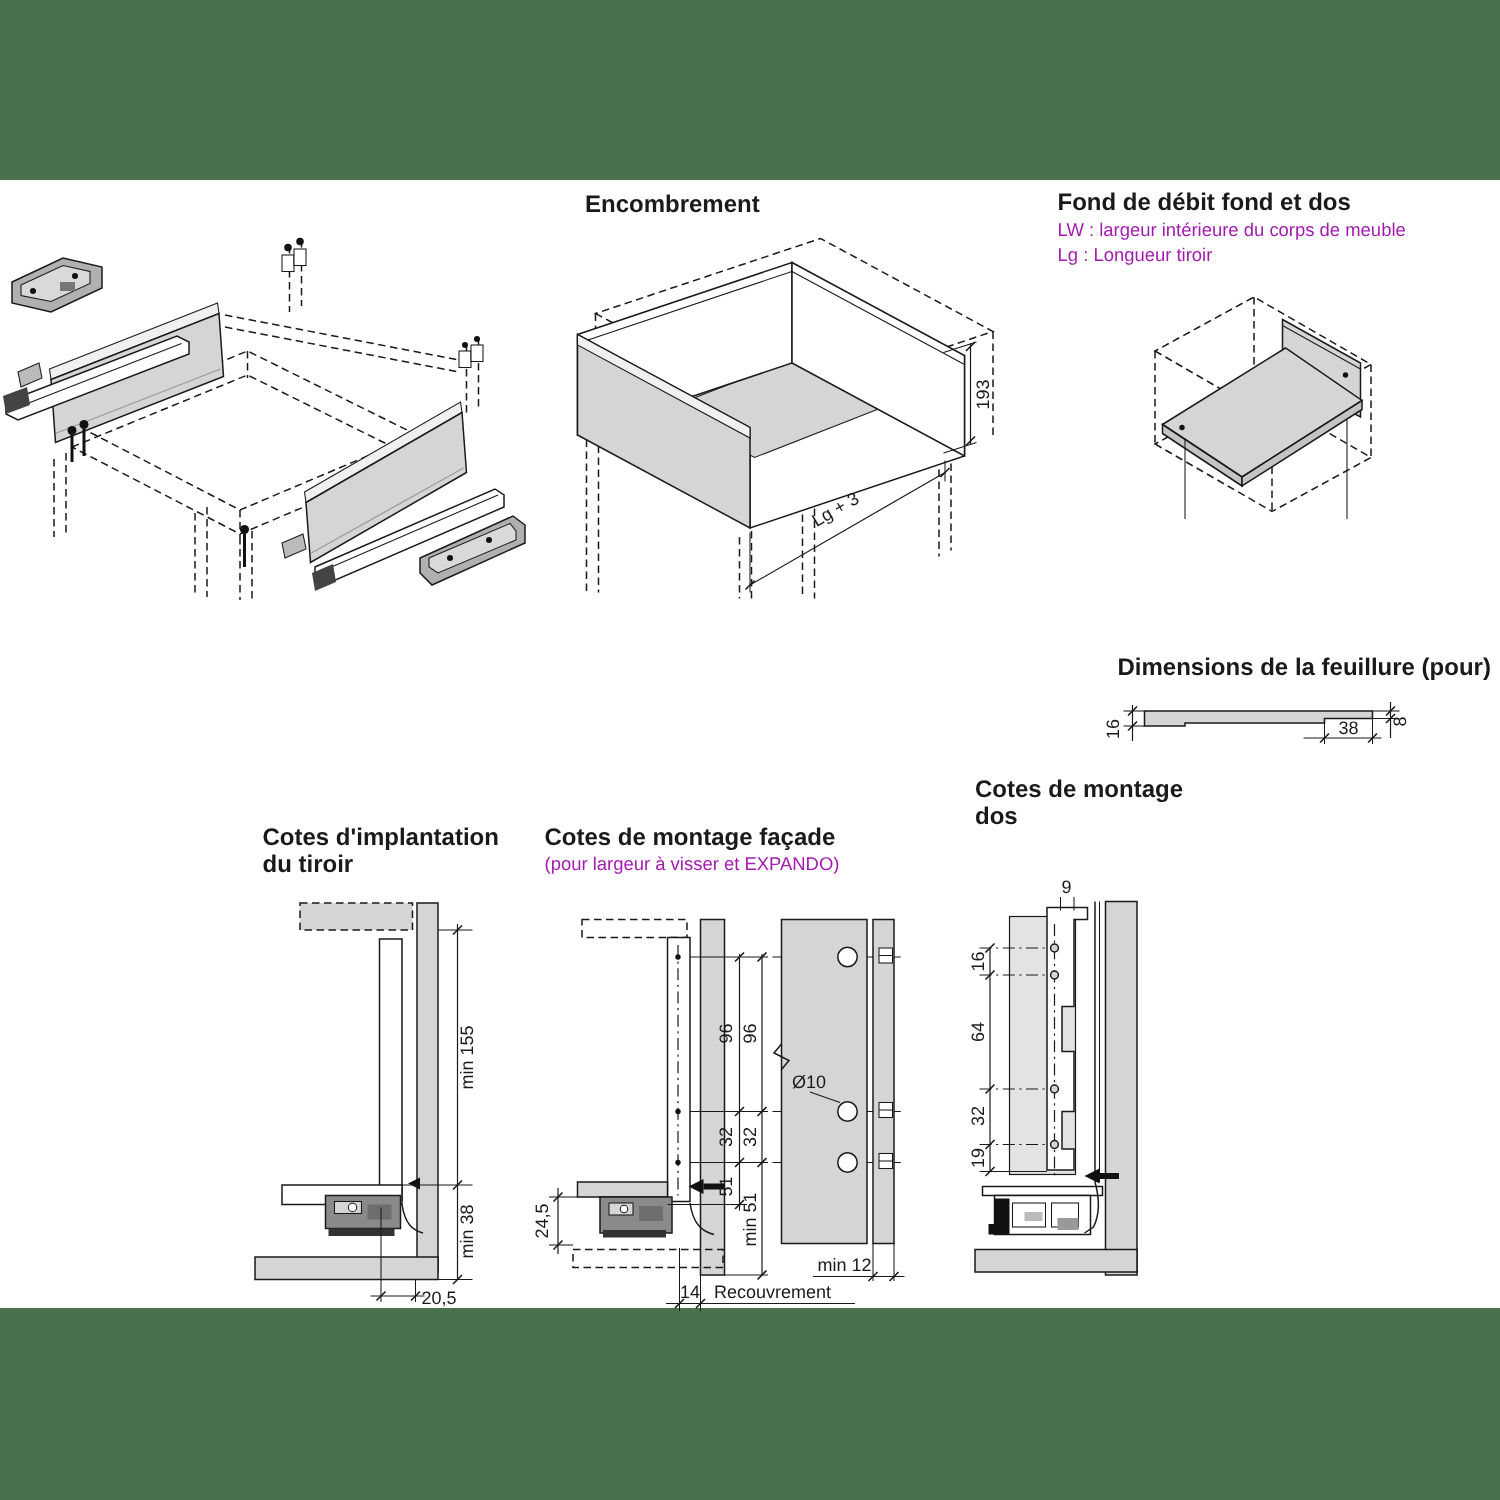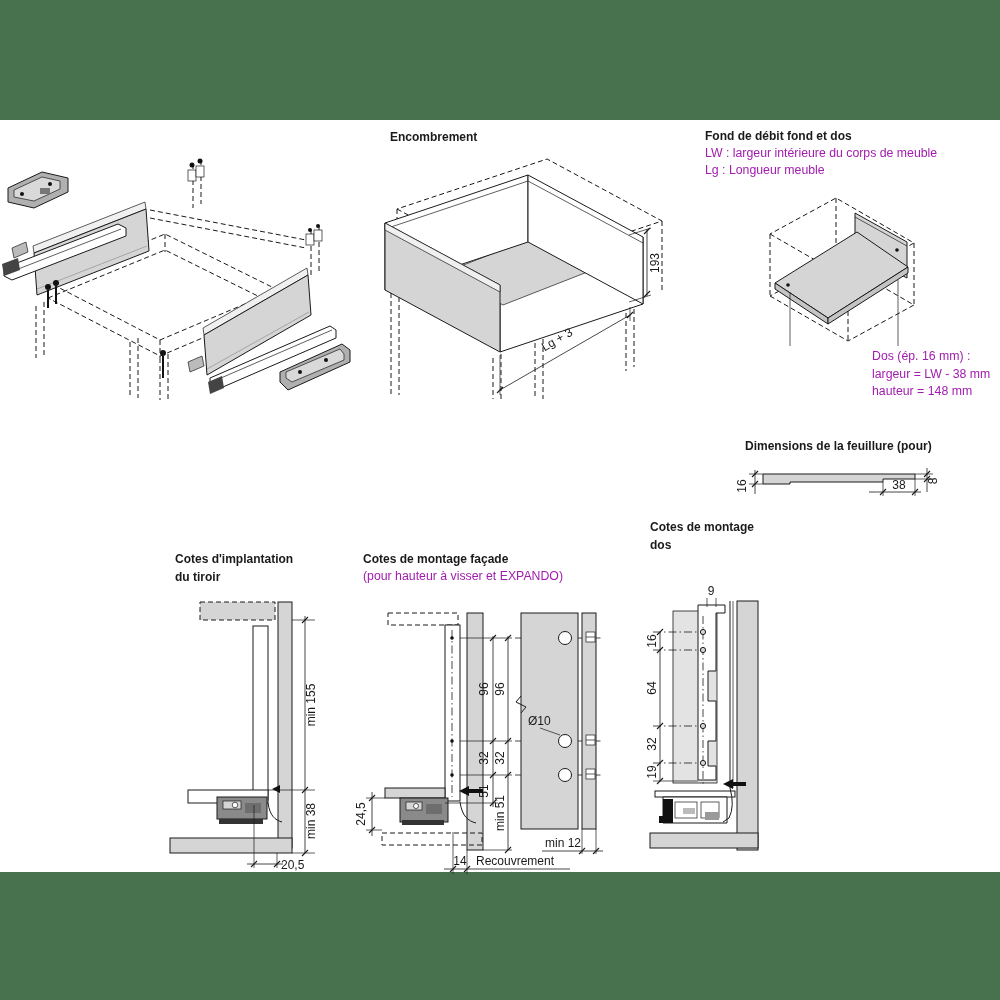--- a/index.html
+++ b/index.html
@@ -2,21 +2,21 @@
 <html><head>
 <meta charset="utf-8">
 <style>
   html,body{margin:0;padding:0;background:#fff;}
   .page{position:relative;width:1000px;height:1000px;background:#fff;overflow:hidden;
         font-family:"Liberation Sans",sans-serif;color:#1a1a1a;}
   .band{position:absolute;left:0;width:1000px;background:#48714e;}
   .band.top{top:0;height:120px;}
   .band.bottom{top:872px;height:128px;}
   .abs{position:absolute;}
-  .h1{font-weight:bold;font-size:12px;line-height:18px;color:#1a1a1a;white-space:nowrap;}
+  .h1{font-weight:bold;font-size:16px;line-height:18px;color:#1a1a1a;white-space:nowrap;}
   .body-txt{font-size:12.3px;line-height:17.5px;color:#a21caf;white-space:nowrap;}
   svg{position:absolute;overflow:visible;}
   svg text{font-family:"Liberation Sans",sans-serif;font-size:12px;fill:#1a1a1a;}
   .s{stroke:#1a1a1a;stroke-width:1;fill:none;}
   .sf{stroke:#1a1a1a;stroke-width:1;}
   .thin{stroke-width:0.7;}
   .gray{fill:#d5d5d5;}
   .lgray{fill:#e3e3e3;}
   .white{fill:#ffffff;}
   .hl{fill:#f0f0f0;}
@@ -147,21 +147,21 @@
       <line class="ext" x1="247" y1="164" x2="247" y2="178"></line>
       <line class="dim" x1="117" y1="247" x2="247" y2="172"></line>
       <line class="tick" x1="114" y1="250" x2="120" y2="244"></line>
       <line class="tick" x1="244" y1="175" x2="250" y2="169"></line>
       <text x="176" y="200" text-anchor="middle" font-size="13" transform="rotate(-30 176 200)">Lg + 3</text>
     </g>
   </svg>
 
   <div class="abs h1" style="left:705px;top:127px">Fond de débit fond et dos</div>
   <div class="abs body-txt" style="left:705px;top:145px">LW : largeur intérieure du corps de meuble</div>
-  <div class="abs body-txt" style="left:705px;top:162px">Lg : Longueur meuble</div>
+  <div class="abs body-txt" style="left:705px;top:162px">Lg : Longueur tiroir</div>
 
   <svg class="abs" style="left:690px;top:188px" width="250" height="162" viewBox="0 0 250 162">
     <g>
       <polygon class="s dash" points="80,46 158,91 224,55 146,10"></polygon>
       <polygon class="s dash" points="80,108 158,153 224,117 146,72"></polygon>
       <line class="s dash" x1="80" y1="46" x2="80" y2="108"></line>
       <line class="s dash" x1="158" y1="91" x2="158" y2="153"></line>
       <line class="s dash" x1="224" y1="55" x2="224" y2="117"></line>
       <line class="s dash" x1="146" y1="10" x2="146" y2="72"></line>
     </g>
@@ -173,25 +173,20 @@
     <g>
       <polygon class="gray sf" points="85,95 167,44 218,79 138,130"></polygon>
       <polygon class="sf" fill="#c4c4c4" points="85,95 138,130 138,136 85,101"></polygon>
       <polygon class="sf" fill="#c4c4c4" points="138,130 218,79 218,85 138,136"></polygon>
       <circle class="dk" cx="98" cy="97" r="1.8"></circle>
     </g>
     <line class="ext" x1="100" y1="104" x2="100" y2="158"></line>
     <line class="ext" x1="208" y1="92" x2="208" y2="158"></line>
   </svg>
 
-  <div class="abs body-txt" style="left:872px;top:348px">
-    <div>Dos (ép. 16 mm) :</div>
-    <div>largeur = LW - 38 mm</div>
-    <div>hauteur = 148 mm</div>
-  </div>
 
   <div class="abs h1" style="left:745px;top:437px">Dimensions de la feuillure (pour)</div>
 
   <svg class="abs" style="left:735px;top:462px" width="240" height="58" viewBox="0 0 240 58">
     <path class="gray sf" d="M28,12 L180,12 L180,17 L148,17 L148,20 L55,20 L55,22 L28,22 Z"></path>
     <g>
       <line class="ext" x1="28" y1="12" x2="14" y2="12"></line>
       <line class="ext" x1="28" y1="22" x2="14" y2="22"></line>
       <line class="dim" x1="20" y1="8" x2="20" y2="32"></line>
       <line class="tick" x1="17" y1="15" x2="23" y2="9"></line>
@@ -251,21 +246,21 @@
       <line class="ext" x1="89" y1="213" x2="89" y2="276"></line>
       <line class="ext" x1="112" y1="261" x2="112" y2="276"></line>
       <line class="dim" x1="82" y1="272" x2="118" y2="272"></line>
       <line class="tick" x1="86" y1="275" x2="92" y2="269"></line>
       <line class="tick" x1="109" y1="275" x2="115" y2="269"></line>
       <text x="116" y="277" text-anchor="start">20,5</text>
     </g>
   </svg>
 
   <div class="abs h1" style="left:363px;top:550px">Cotes de montage façade</div>
-  <div class="abs body-txt" style="left:363px;top:568px">(pour hauteur à visser et EXPANDO)</div>
+  <div class="abs body-txt" style="left:363px;top:568px">(pour largeur à visser et EXPANDO)</div>
 
   <svg class="abs" style="left:360px;top:592px" width="250" height="290" viewBox="0 0 250 290">
     <rect class="s dash" x="28" y="21" width="70" height="12"></rect>
     <rect class="white sf" x="85" y="33" width="15" height="176"></rect>
     <line class="s dd" x1="92" y1="38" x2="92" y2="205"></line>
     <circle class="dk" cx="92" cy="46" r="1.8"></circle>
     <circle class="dk" cx="92" cy="149" r="1.8"></circle>
     <circle class="dk" cx="92" cy="183" r="1.8"></circle>
     <rect class="gray sf" x="107" y="21" width="16" height="237"></rect>
     <rect class="gray sf" x="25" y="196" width="60" height="10"></rect>

